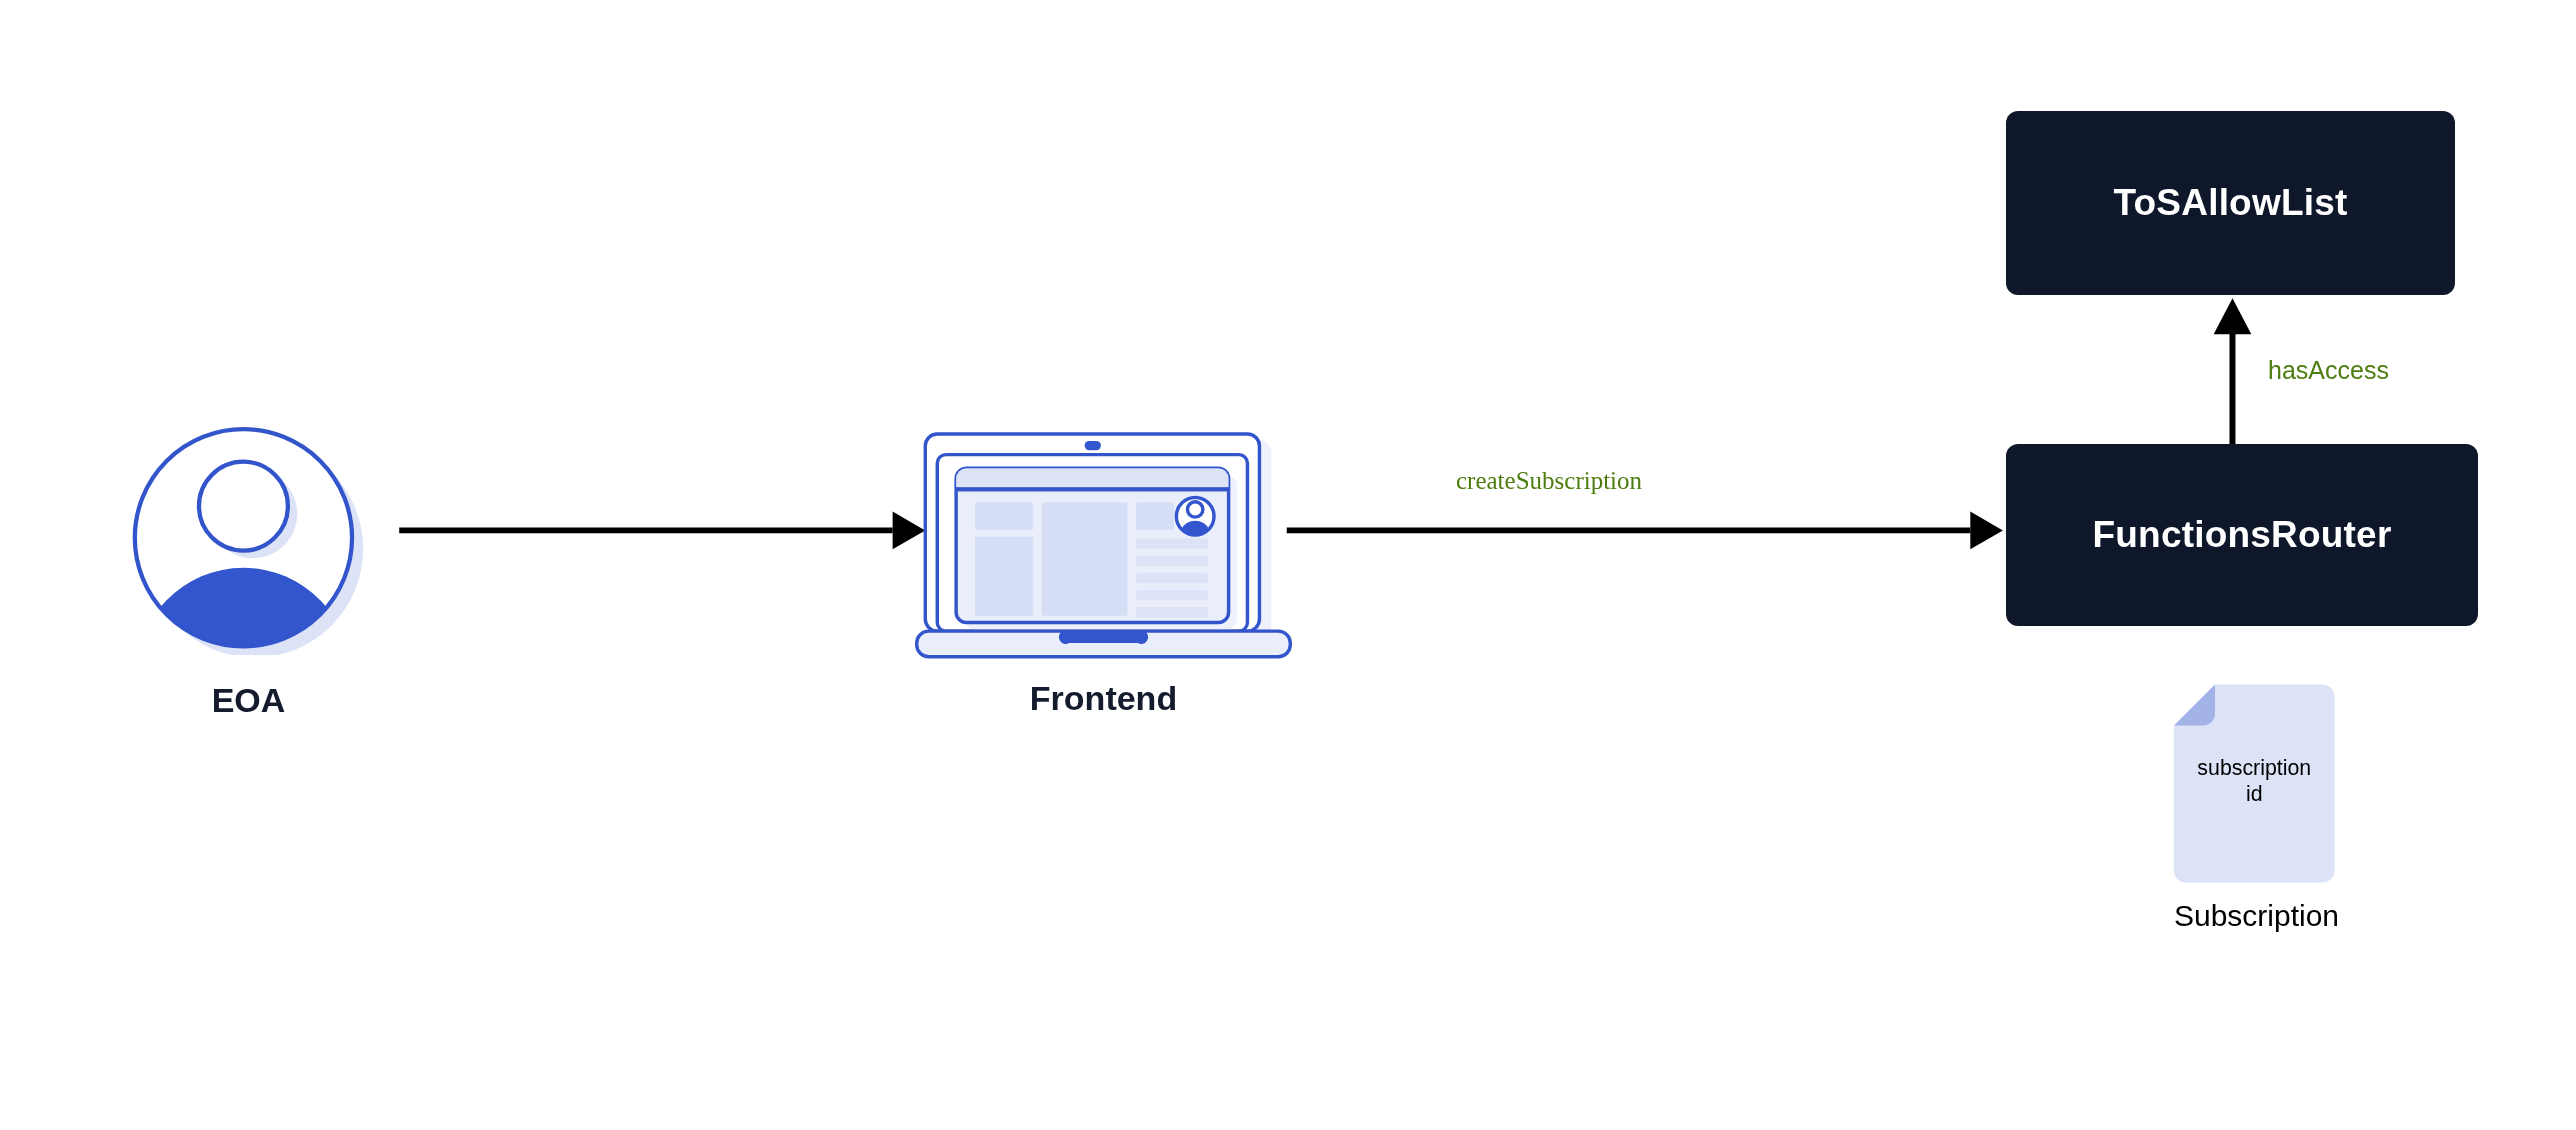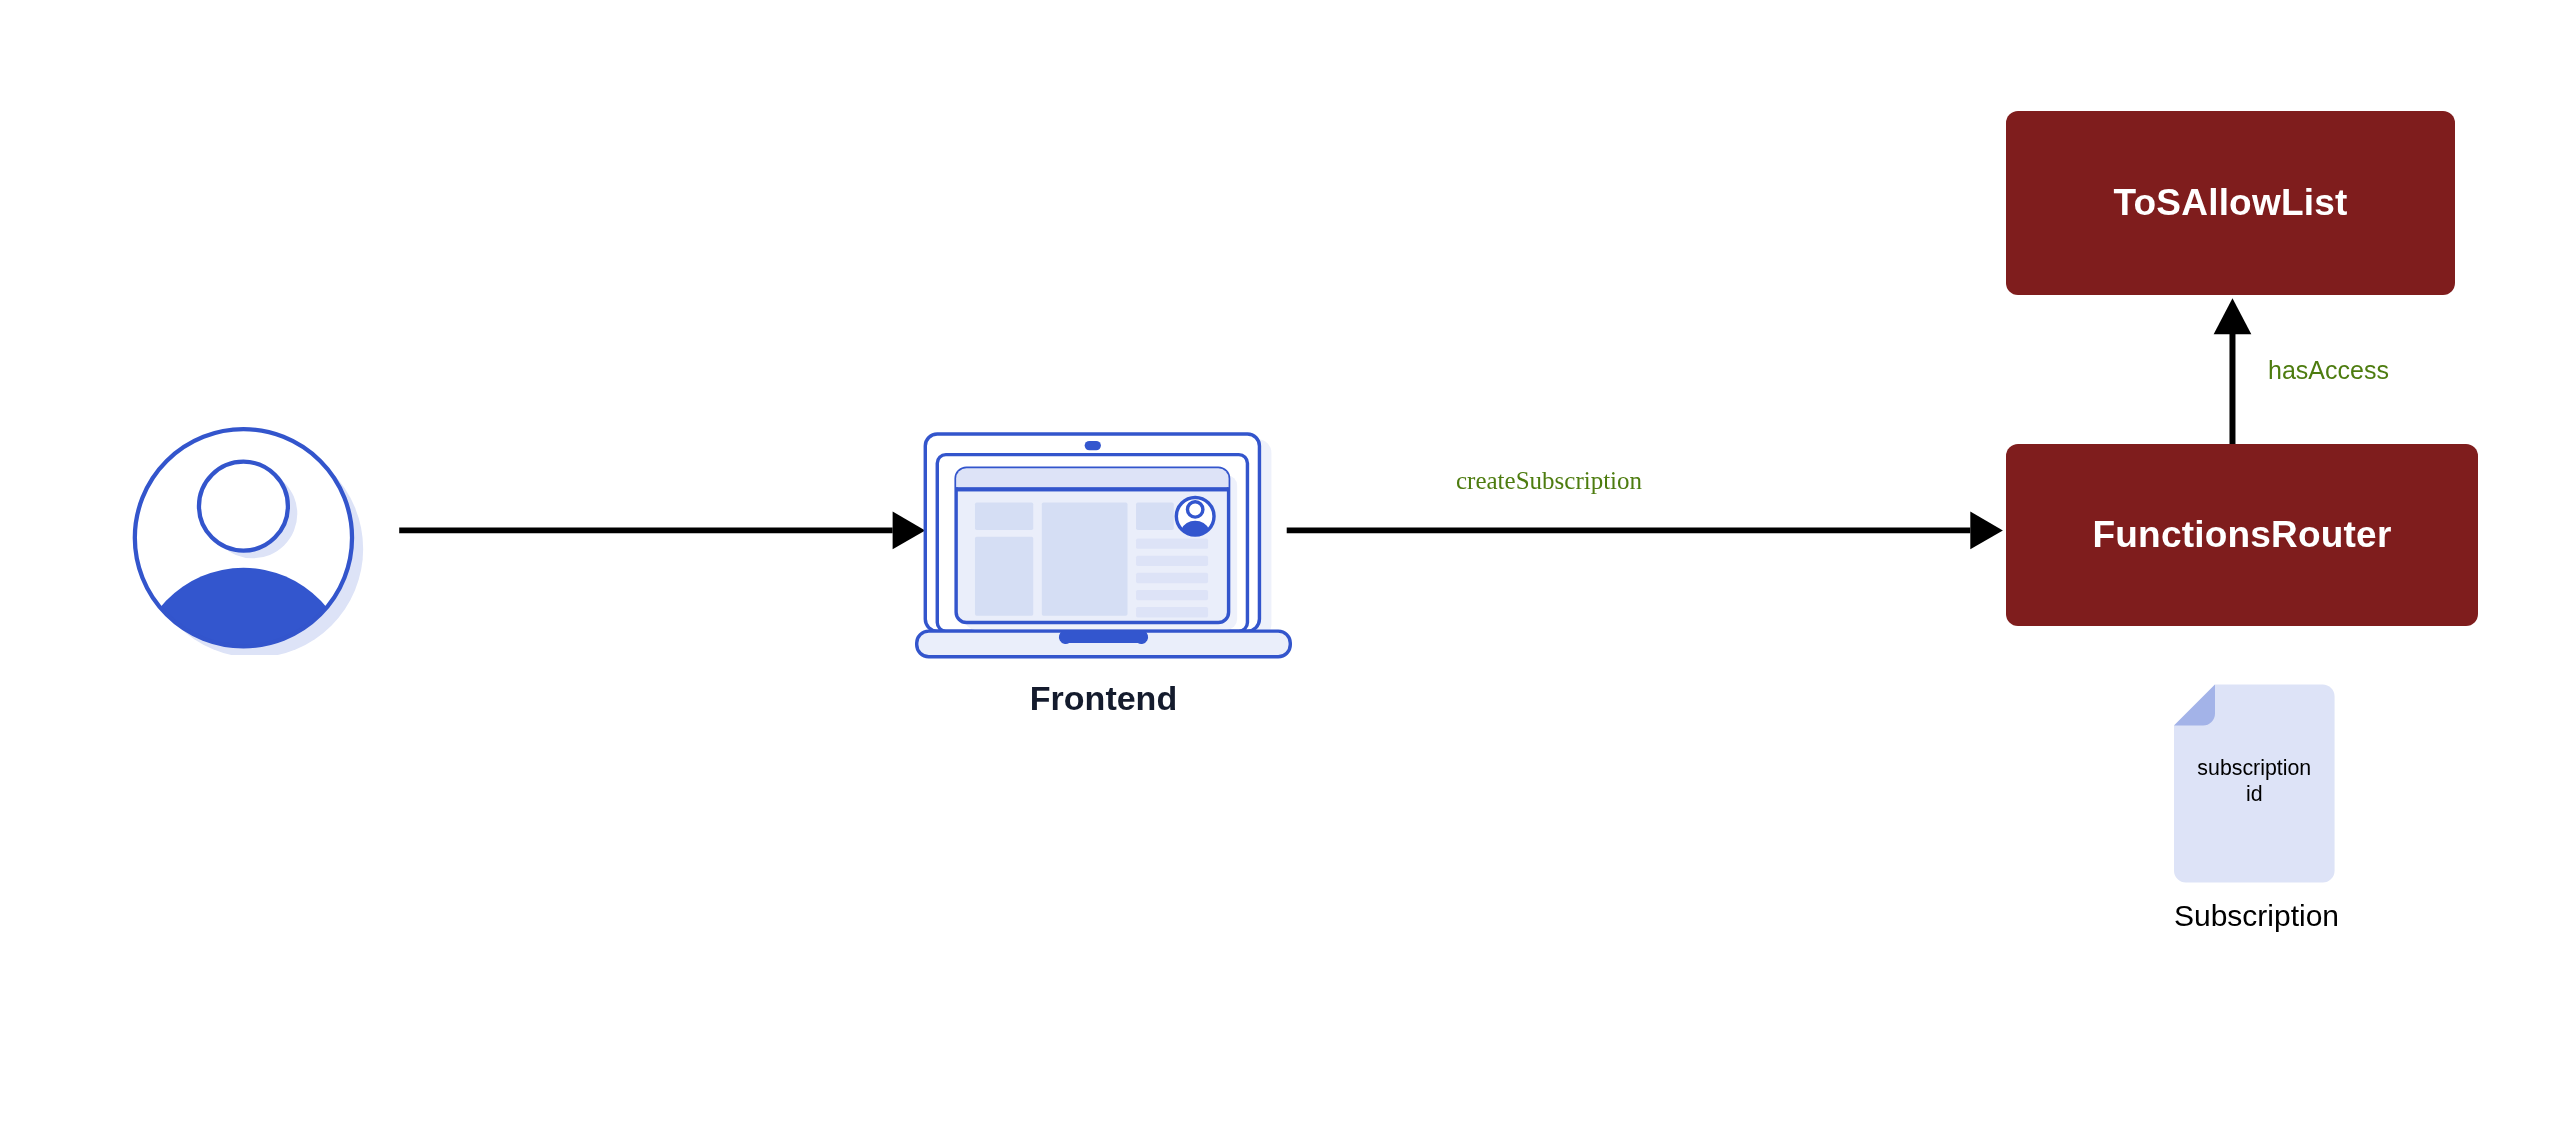--- a/index.html
+++ b/index.html
@@ -17,21 +17,21 @@
     background: #ffffff;
     overflow: hidden;
   }
 
   
   .node { position: absolute; }
 
   
   .box {
     position: absolute;
-    background: #7f1d1d;
+    background: #0f172a;
     border-radius: 12px;
     display: flex;
     align-items: center;
     justify-content: center;
   }
   .box-label {
     color: #ffffff;
     font-weight: bold;
     font-size: 37px;
     letter-spacing: 0.2px;
@@ -122,20 +122,21 @@
         <ellipse cx="142" cy="300" rx="128" ry="132" fill="#3356ce"></ellipse>
       </g>
 
       <circle cx="142" cy="133" r="127" fill="none" stroke="#3355cc" stroke-width="5"></circle>
 
       <circle cx="153" cy="105" r="52" fill="#dde3f7"></circle>
       <circle cx="142" cy="96" r="52" fill="#ffffff"></circle>
       <circle cx="142" cy="96" r="52" fill="none" stroke="#3355cc" stroke-width="5"></circle>
     </svg>
   </div>
+  <div class="caption" style="left:0px; top:681px; width:497px;">EOA</div>
 
   <div class="node" style="left:915px; top:427px; width:377px; height:236px;">
     <svg width="377" height="236" viewBox="0 0 440 275">
 
       <rect x="26" y="14" width="390" height="232" rx="16" fill="#eef1fb"></rect>
 
       <rect x="12" y="8" width="390" height="230" rx="14" fill="#ffffff" stroke="#3355cc" stroke-width="4"></rect>
 
       <rect x="198" y="16" width="19" height="11" rx="5.5" fill="#3356ce"></rect>
 

